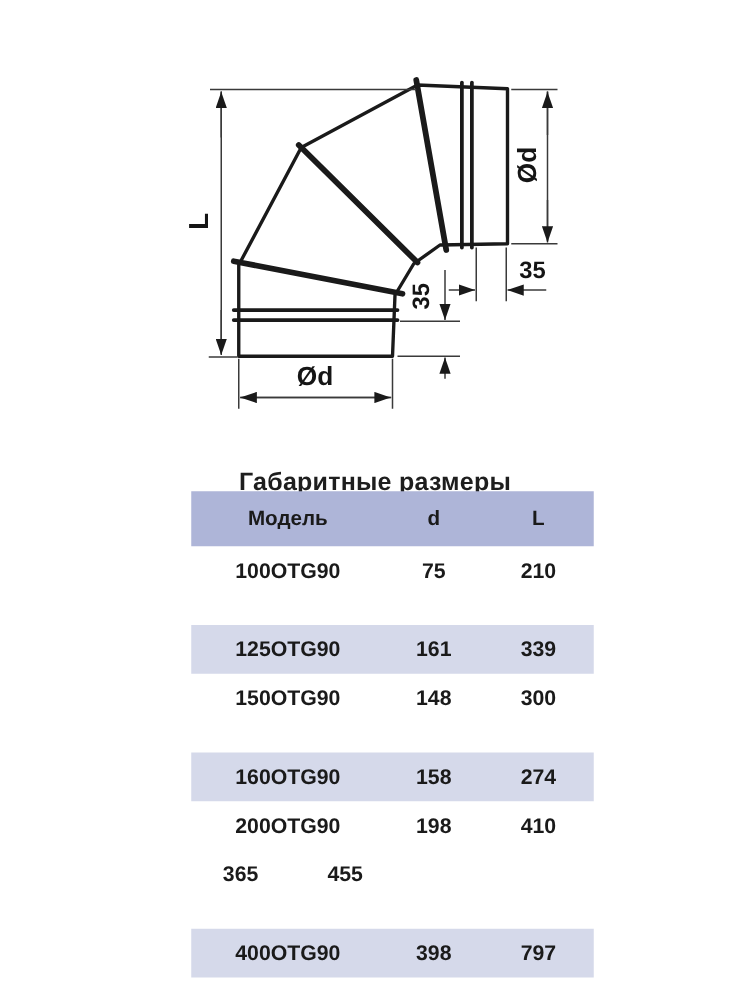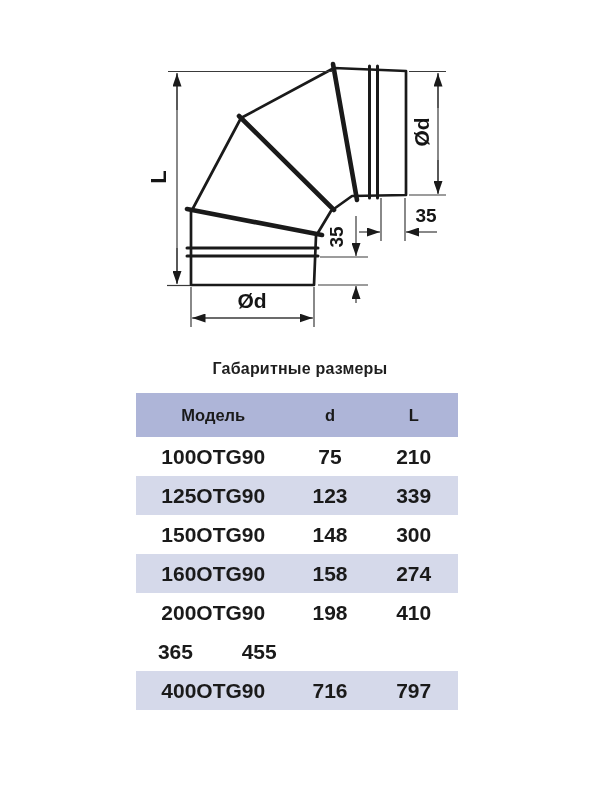--- a/index.html
+++ b/index.html
@@ -14,35 +14,35 @@
   
   .drawing{position:absolute;left:0;top:0;}
   .dim-label{
     font-family:"Liberation Sans", sans-serif;
     font-weight:700;
     fill:#151515;
   }
 
   
   .dims-title{
-    position:absolute;left:0;top:360px;width:600px;
+    position:absolute;left:0;top:375px;width:600px;
     text-align:center;
-    font-size:16px;font-weight:600;color:#1e1e1e;
+    font-size:20px;font-weight:600;color:#1e1e1e;
     letter-spacing:.2px;
   }
 
   
   .spec-table{
-    position:absolute;left:136px;top:393px;width:322px;
+    position:absolute;left:153px;top:393px;width:322px;
     color:var(--tbl-text,#1a1a1a);
   }
   .trow{display:flex;align-items:center;height:39px;}
   .thead{height:44px;background:var(--header-bg,#aeb5d8);font-weight:600;}
-  .trow.alt{background:var(--row-alt-bg,#d5d9ea);}
-  .cell{text-align:center;font-size:21px;font-weight:600;}
+  .trow.alt{background:var(--row-alt-bg,#d5d9ea);margin-top:24px;}
+  .cell{text-align:center;font-size:17px;font-weight:600;}
   .c1{width:48%;}
   .c2{width:24.5%;}
   .c3{width:27.5%;}
   .thead .cell{font-size:16.5px;}
 </style>
 </head>
 <body>
 
 <div class="page">
 
@@ -127,21 +127,21 @@
       <div class="cell c3">L</div>
     </div>
 
     <div class="trow">
       <div class="cell c1">100OTG90</div>
       <div class="cell c2">75</div>
       <div class="cell c3">210</div>
     </div>
     <div class="trow alt">
       <div class="cell c1">125OTG90</div>
-      <div class="cell c2">123</div>
+      <div class="cell c2">161</div>
       <div class="cell c3">339</div>
     </div>
     <div class="trow">
       <div class="cell c1">150OTG90</div>
       <div class="cell c2">148</div>
       <div class="cell c3">300</div>
     </div>
     <div class="trow alt">
       <div class="cell c1">160OTG90</div>
       <div class="cell c2">158</div>
@@ -151,17 +151,17 @@
       <div class="cell c1">200OTG90</div>
       <div class="cell c2">198</div>
       <div class="cell c3">410</div>
     </div>
     <div class="trow">
       <div class="cell c2">365</div>
       <div class="cell c3">455</div>
     </div>
     <div class="trow alt">
       <div class="cell c1">400OTG90</div>
-      <div class="cell c2">716</div>
+      <div class="cell c2">398</div>
       <div class="cell c3">797</div>
     </div>
   </div>
 </div>
 
 </body></html>

